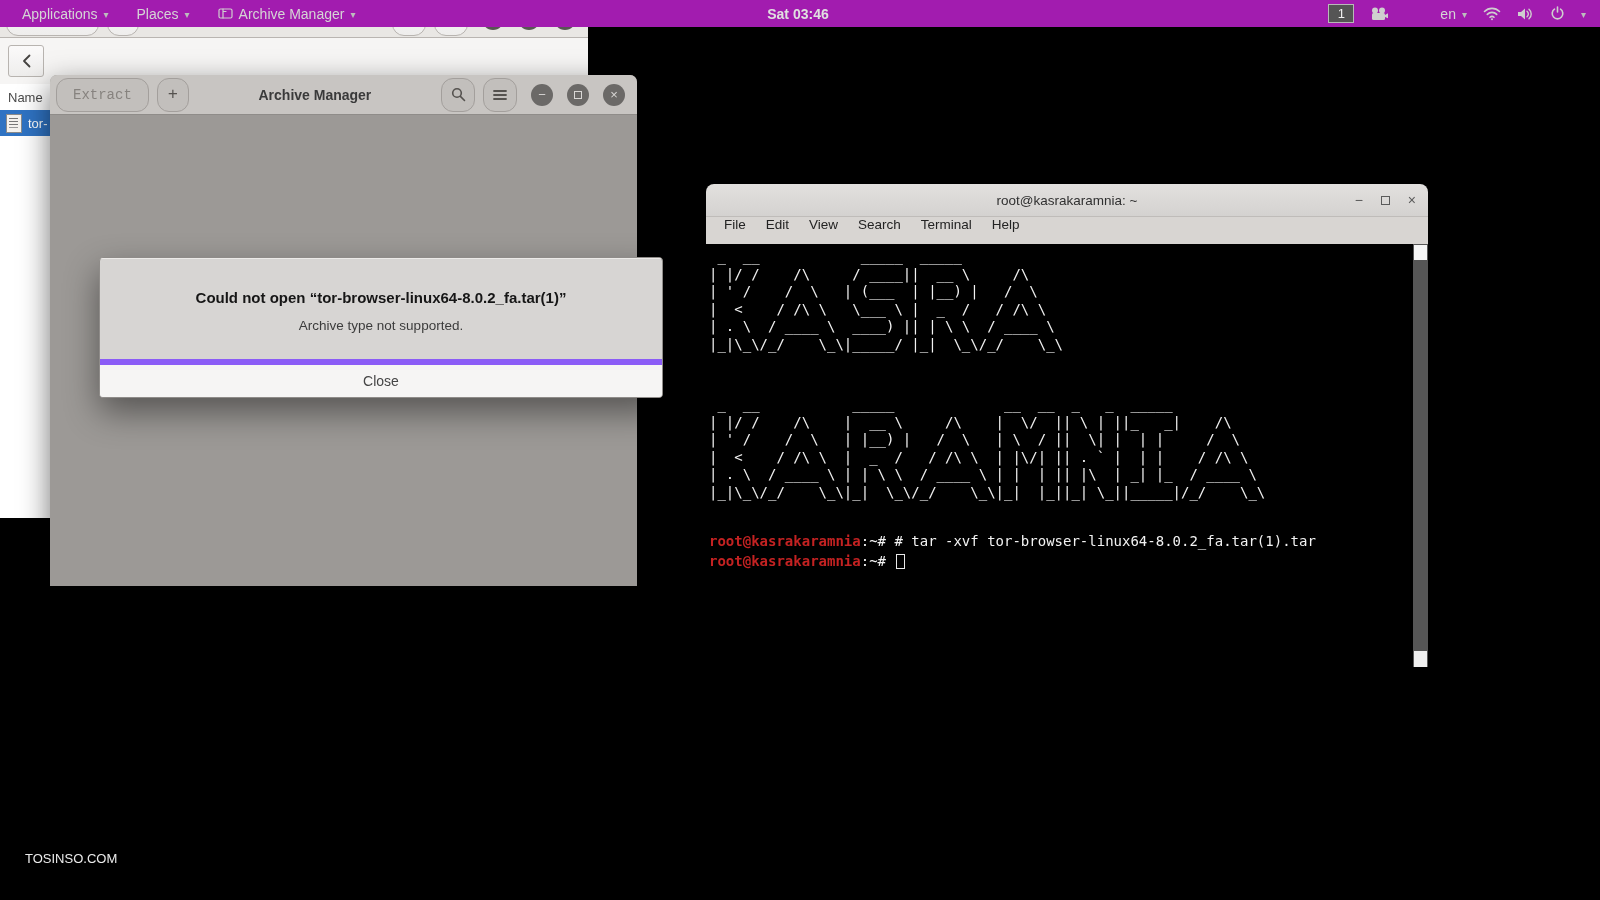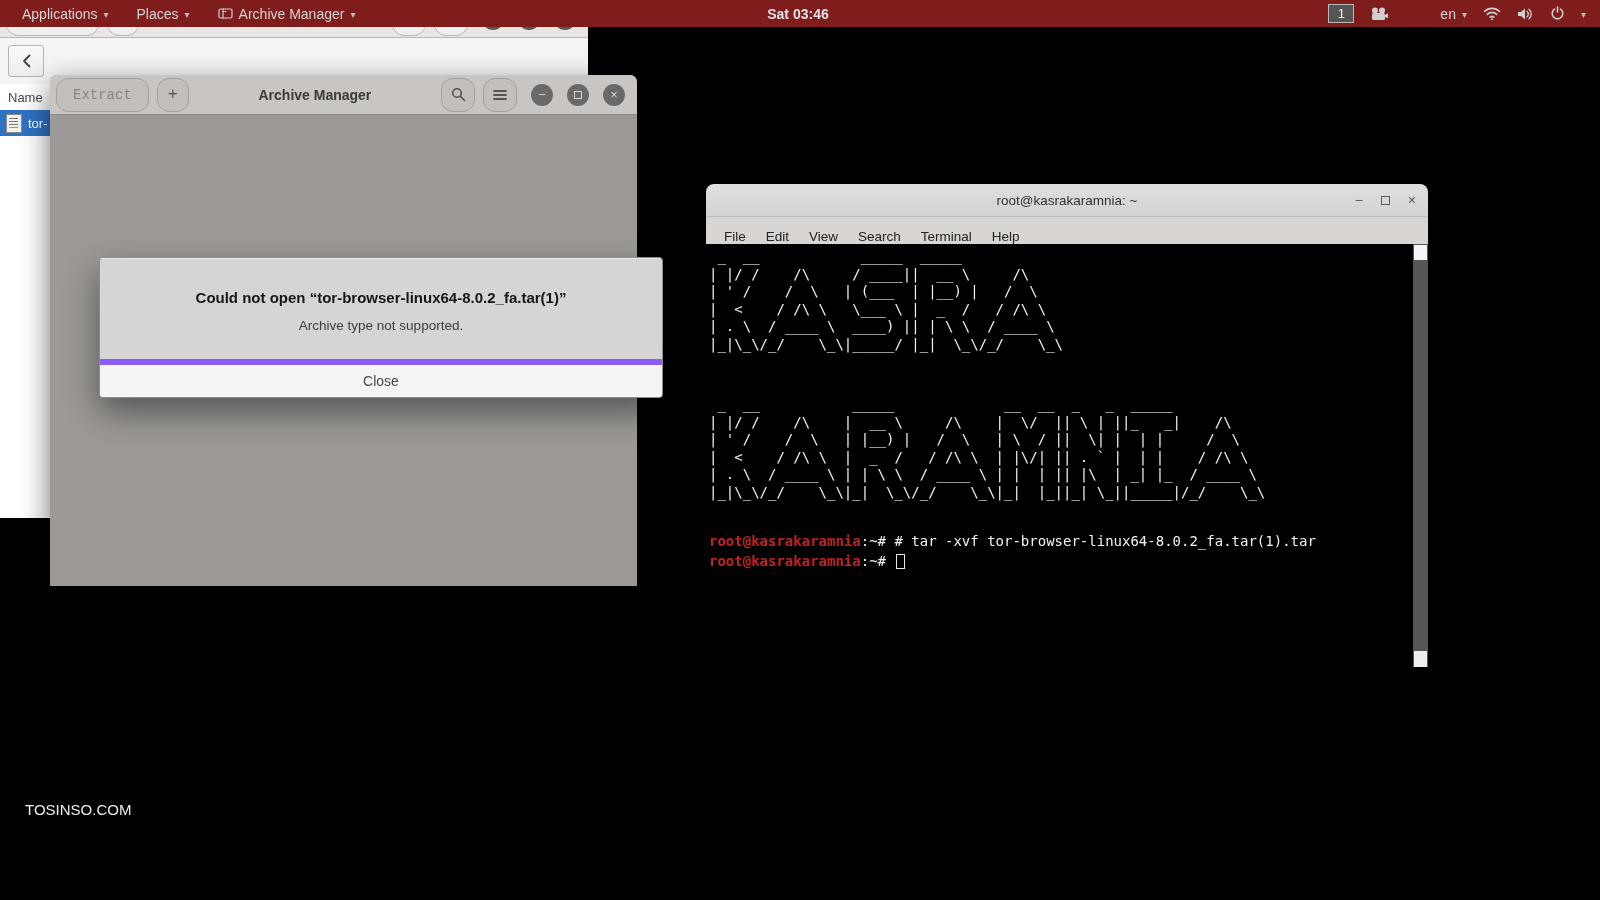--- a/index.html
+++ b/index.html
@@ -1,21 +1,21 @@
 <!DOCTYPE html>
 <html><head>
 <meta charset="utf-8">
 <style>
   * { margin:0; padding:0; box-sizing:border-box; }
   html,body { width:1600px; height:900px; overflow:hidden; }
   body { background:#000; font-family:"Liberation Sans", sans-serif; position:relative; }
 
   
   .topbar { position:absolute; left:0; top:0; width:1600px; height:27px;
-    background:#7f1d1d; color:#d5d5d5; display:flex; align-items:center; font-size:14px; z-index:50; }
+    background:#a21caf; color:#d5d5d5; display:flex; align-items:center; font-size:14px; z-index:50; }
   .tb-left { display:flex; align-items:center; gap:4px; padding-left:10px; }
   .tb-item { display:flex; align-items:center; gap:6px; padding:0 12px; height:27px; cursor:default; }
   .caret { font-size:10px; color:#bdbdbd; transform:translateY(1px); }
   .tb-center { position:absolute; left:0; right:4px; text-align:center; font-weight:bold; color:#e0e0e0; pointer-events:none; }
   .tb-right { margin-left:auto; display:flex; align-items:center; gap:16px; padding-right:14px; z-index:2; }
   .ws-box { min-width:26px; height:19px; border:1px solid #b9b9b9; background:#555; color:#f0f0f0;
     display:flex; align-items:center; justify-content:center; font-size:13px; padding:0 4px; }
   .tb-icon svg { display:block; }
 
   
@@ -67,37 +67,37 @@
 
   
   .term { left:706px; top:184px; width:722px; height:483px; background:#000; z-index:15;
     border-radius:8px 8px 0 0; }
   .term-titlebar { height:33px; background:linear-gradient(#e2e0de,#d4d2d0); border-radius:8px 8px 0 0;
     display:flex; align-items:center; position:relative; border-bottom:1px solid #bfbcb9; }
   .term-title { position:absolute; left:0; right:0; text-align:center; font-size:13.5px; color:#303030; }
   .term-winbtns { margin-left:auto; display:flex; align-items:center; gap:18px; padding-right:12px; z-index:2;
     color:#5a5a5a; font-size:14px; }
   .term-winbtns .sq { width:9px; height:9px; border:1.5px solid #5a5a5a; display:inline-block; }
-  .term-menubar { height:27px; background:#d8d5d2; display:flex; align-items:flex-end; gap:0;
+  .term-menubar { height:27px; background:#d8d5d2; display:flex; align-items:flex-start; gap:0;
     font-size:13.5px; color:#232323; padding-left:8px; }
   .term-menubar span { padding:0 10px; }
   .term-body { position:absolute; left:0; top:60px; right:15px; bottom:0; overflow:hidden;
     font-family:"DejaVu Sans Mono", monospace; font-size:14px; line-height:17.5px;
     color:#f2f2f2; padding:4px 16px 0 3px; }
   .term-body pre { font-family:inherit; font-size:inherit; line-height:inherit; }
   .art2 { margin-top:43px; }
   .prompts { margin-top:32px; }
   .p-user { color:#c32222; font-weight:bold; }
   .cursor { display:inline-block; width:9px; height:15px; border:1.5px solid #e8e8e8;
     transform:translateY(3px); margin-left:2px; }
   .term-scrollbar { position:absolute; right:0; top:60px; bottom:0; width:15px; background:#565656; }
   .sb-thumb { position:absolute; top:1px; left:1px; right:1px; height:15px; background:#f5f5f5; }
   .sb-cap { position:absolute; bottom:0; left:1px; right:1px; height:16px; background:#efefef; }
 
-  .watermark { position:absolute; left:25px; top:801px; color:#ececec; font-size:15px; z-index:5; }
+  .watermark { position:absolute; left:25px; top:851px; color:#ececec; font-size:13px; z-index:5; }
 
   svg { stroke-linecap:round; stroke-linejoin:round; }
 </style>
 </head>
 <body>
 
 <div class="desktop">
 
   <div class="topbar">
     <div class="tb-left">

